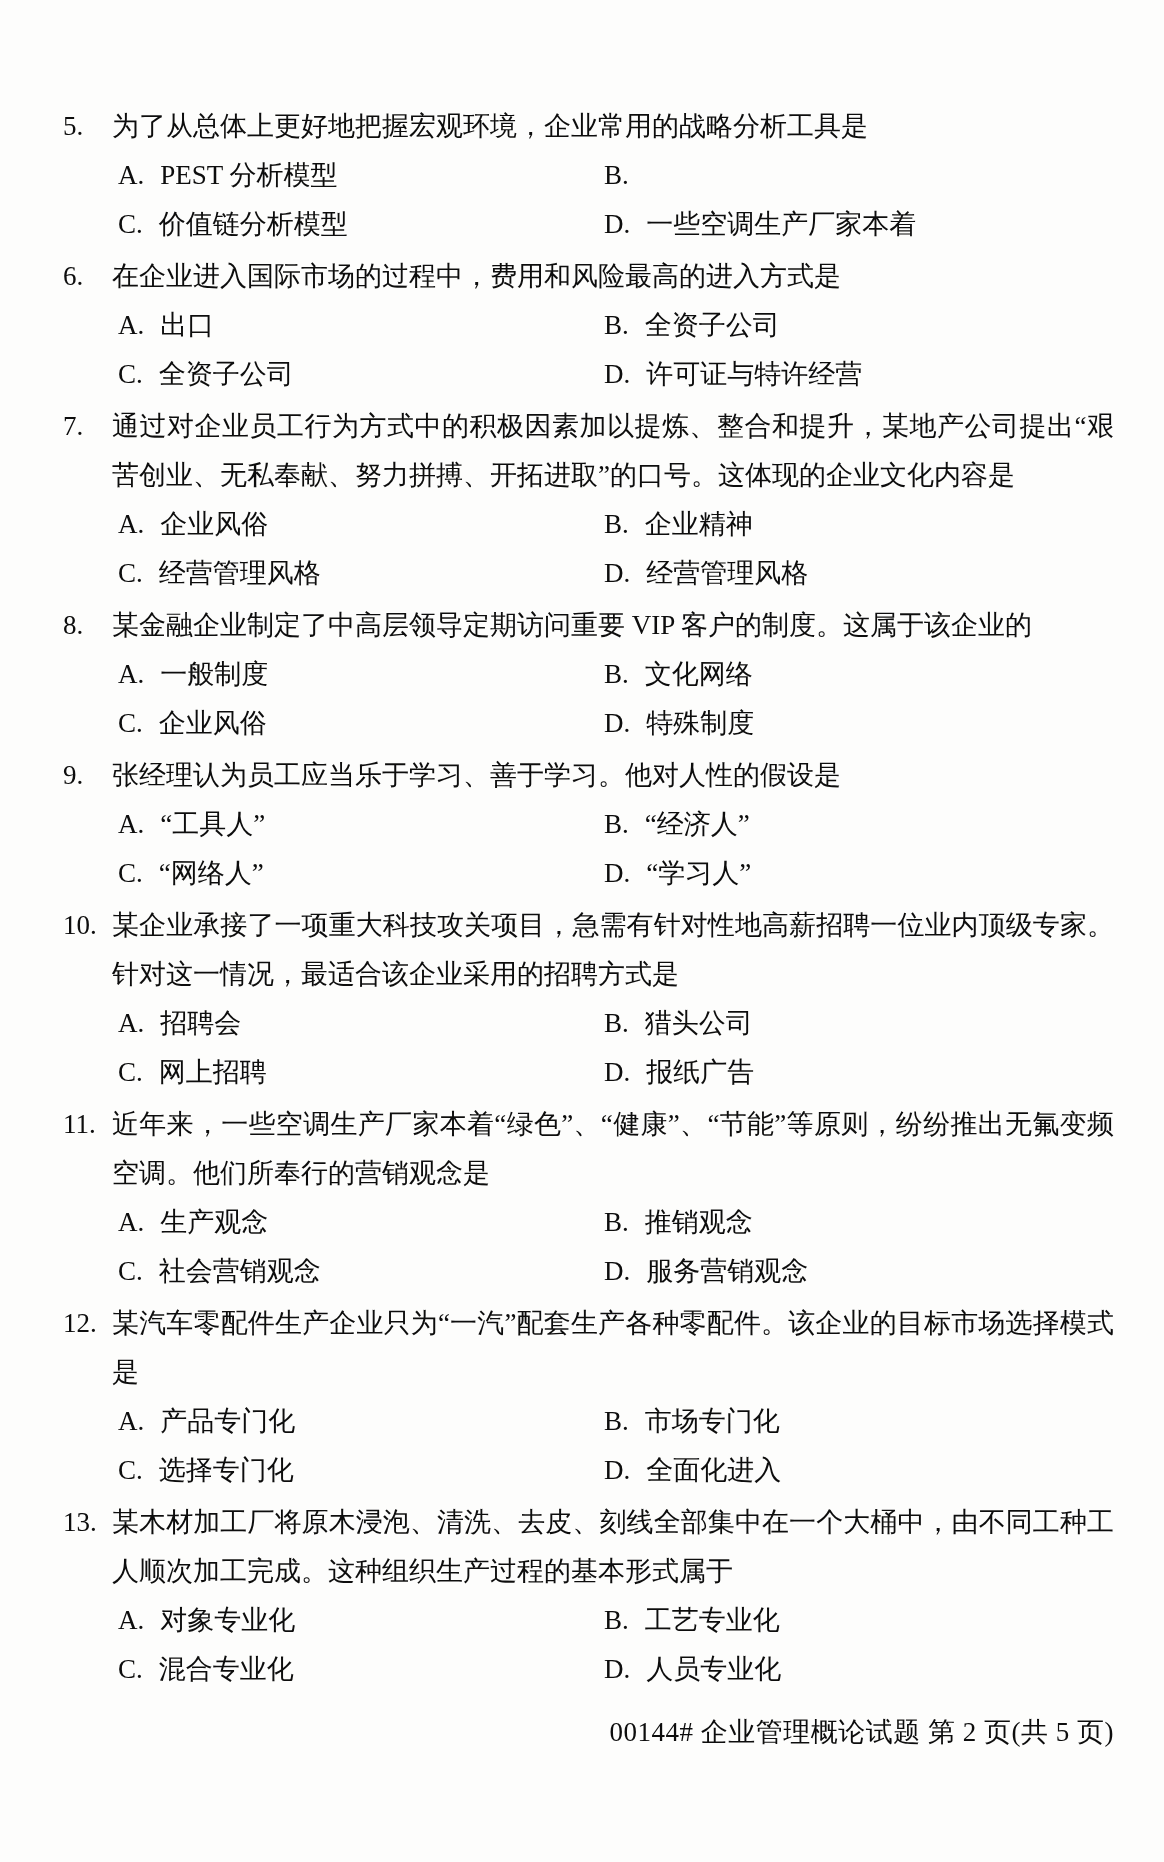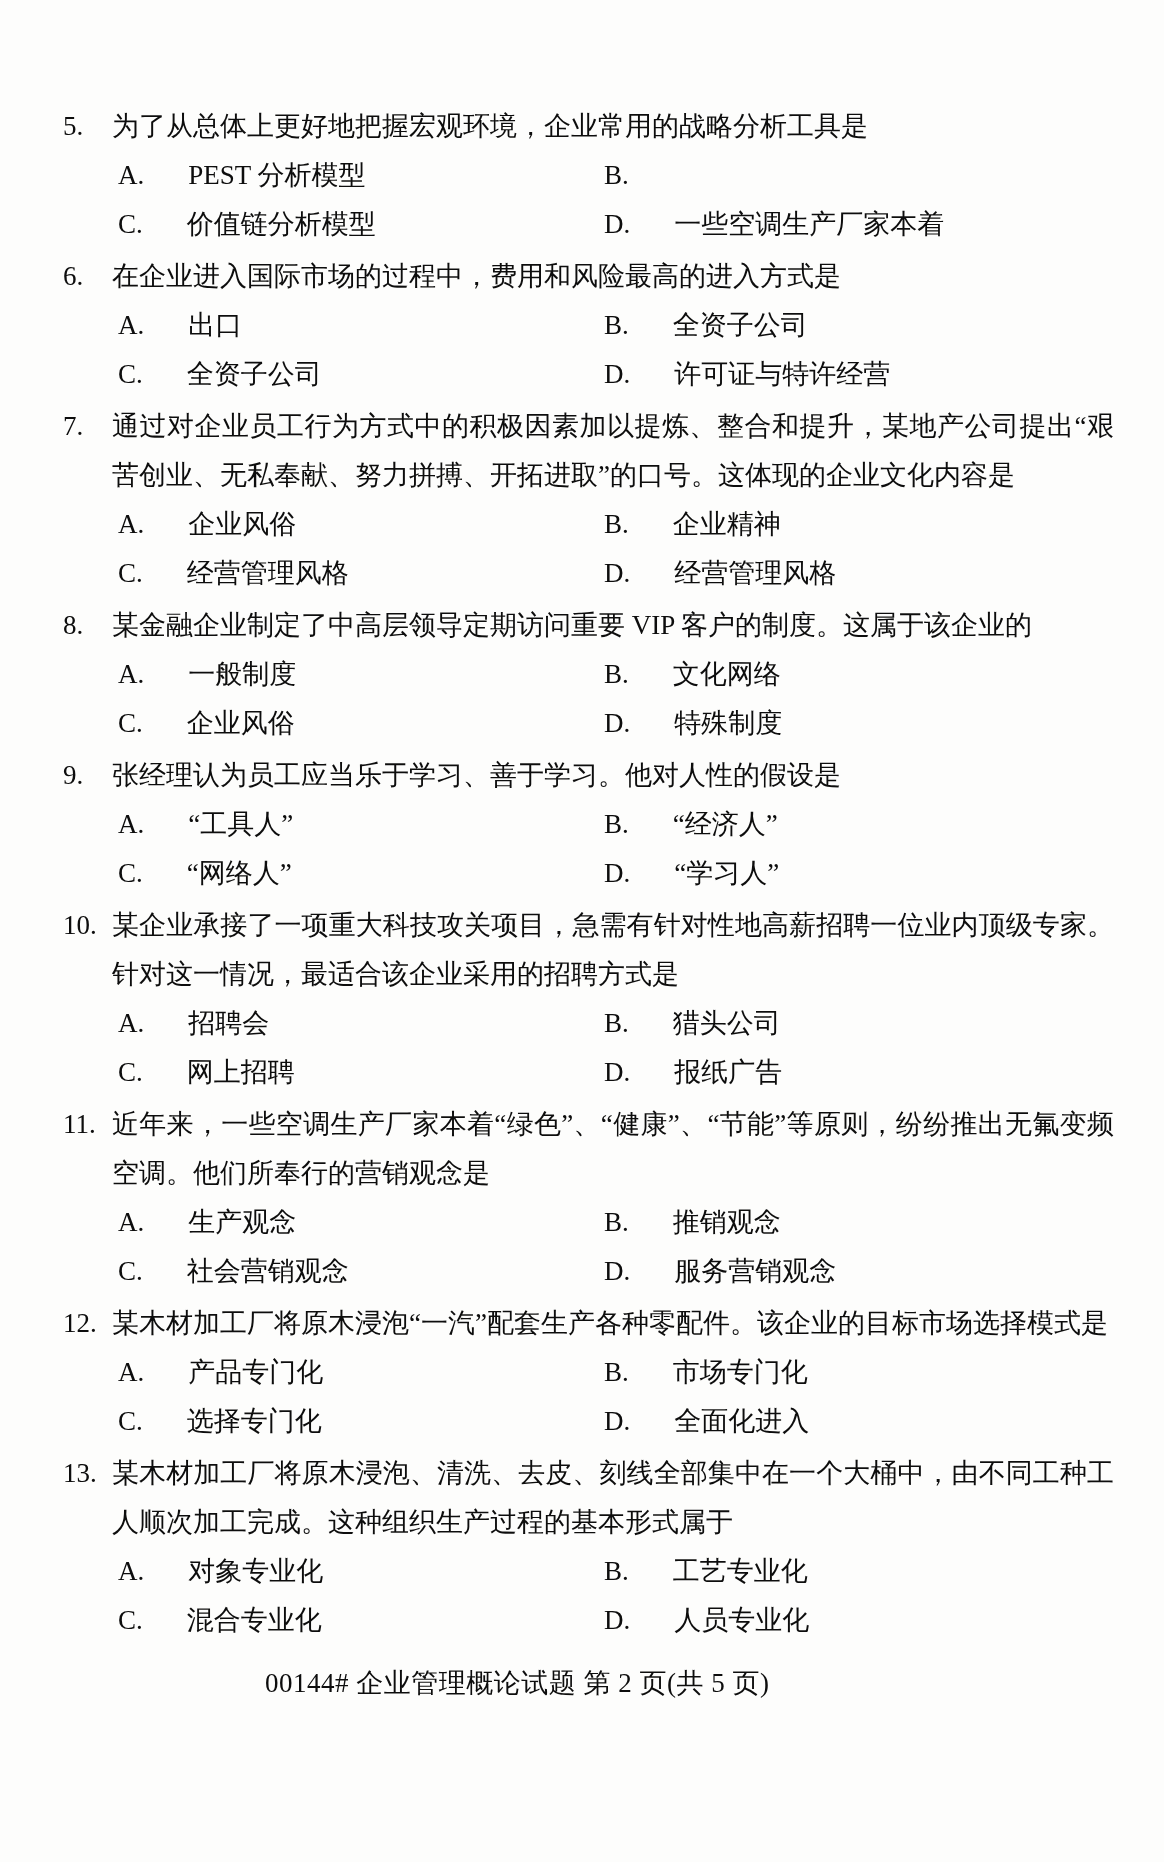--- a/index.html
+++ b/index.html
@@ -30,27 +30,28 @@
   }
   .q-stem {
     width: 1002px;
     text-align: justify;
   }
   .opts { padding-left: 55px; }
   .opt-row { display: flex; }
   .opt { display: flex; align-items: flex-start; }
   .opt-first { flex: none; width: 486px; }
   .opt-label { flex: none; margin-right: 16px; white-space: nowrap; }
-  .opt-text { white-space: nowrap; margin-left: 28px; }
+  .opt-text { white-space: nowrap; }
   .footer {
     margin-top: 14px;
     padding-left: 202px;
     font-size: 27px;
     letter-spacing: 0.5px;
     white-space: nowrap;
+    text-align: right;
   }
 </style>
 </head>
 <body>
 
 <div class="page">
   <div>
   <div class="question">
     <div class="q-line">
       <span class="q-num">5.</span>
@@ -249,21 +250,21 @@
           <span class="opt-label">D.</span>
           <span class="opt-text">服务营销观念</span>
         </span>
       </div>
     </div>
   </div>
 
   <div class="question">
     <div class="q-line">
       <span class="q-num">12.</span>
-      <span class="q-stem">某木材加工厂将原木浸泡“一汽”配套生产各种零配件。该企业的目标市场选择模式是</span>
+      <span class="q-stem">某汽车零配件生产企业只为“一汽”配套生产各种零配件。该企业的目标市场选择模式是</span>
     </div>
     <div class="opts">
       <div class="opt-row">
         <span class="opt opt-first">
           <span class="opt-label">A.</span>
           <span class="opt-text">产品专门化</span>
         </span>
         <span class="opt">
           <span class="opt-label">B.</span>
           <span class="opt-text">市场专门化</span>

